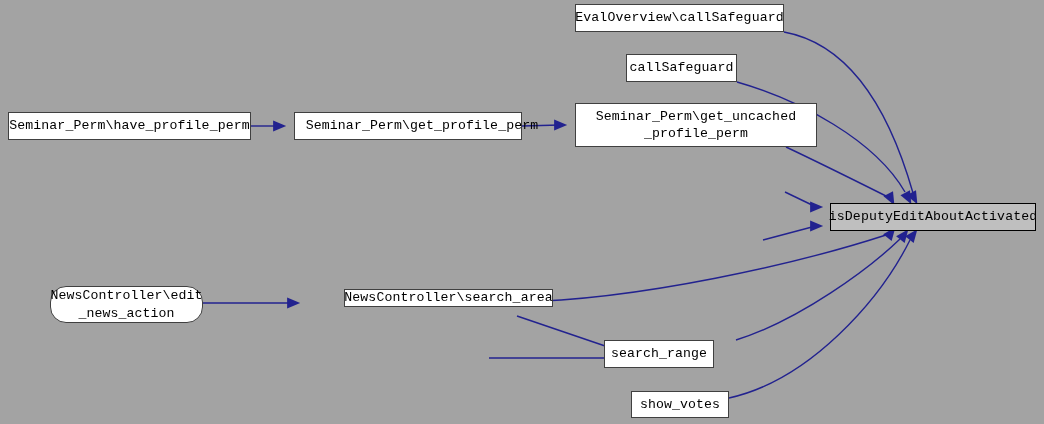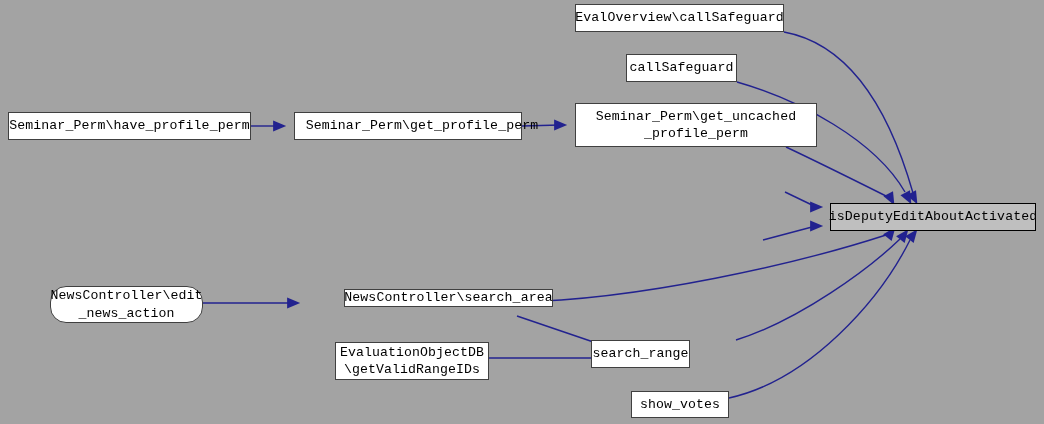--- a/index.html
+++ b/index.html
@@ -80,17 +80,15 @@
 <div class="node" style="left: 575px; top: 4px; width: 209px; height: 28px;">EvalOverview\callSafeguard</div>
     <div class="node" style="left: 626px; top: 54px; width: 111px; height: 28px; text-align: right;">callSafeguard</div>
     <div class="node" style="left: 575px; top: 103px; width: 242px; height: 44px;">Seminar_Perm\get_uncached
 _profile_perm</div>
     <div class="node" style="left: 8px; top: 112px; width: 243px; height: 28px;">Seminar_Perm\have_profile_perm</div>
     <div class="node highlight" style="left: 830px; top: 203px; width: 206px; height: 28px;">isDeputyEditAboutActivated</div>
     <div class="node" style="left: 294px; top: 112px; width: 228px; height: 28px; padding-left: 28px;">Seminar_Perm\get_profile_perm</div>
     <div class="node" style="left: 50px; top: 286px; width: 153px; height: 37px; border-radius: 16px;">NewsController\edit
 _news_action</div>
     <div class="node" style="left: 308px; top: 289px; width: 209px; height: 18px; margin-left: 36px;">NewsController\search_area</div>
-    <div class="node" style="left: 335px; top: 342px; width: 154px; height: 38px;">EvaluationObjectDB
-\getValidRangeIDs</div>
-    <div class="node" style="left: 591px; top: 340px; width: 99px; height: 28px;">search_range</div>
+    <div class="node" style="left: 604px; top: 340px; width: 110px; height: 28px;">search_range</div>
     <div class="node" style="left: 631px; top: 391px; width: 98px; height: 27px;">show_votes</div>
   </div>
 
 </body></html>

